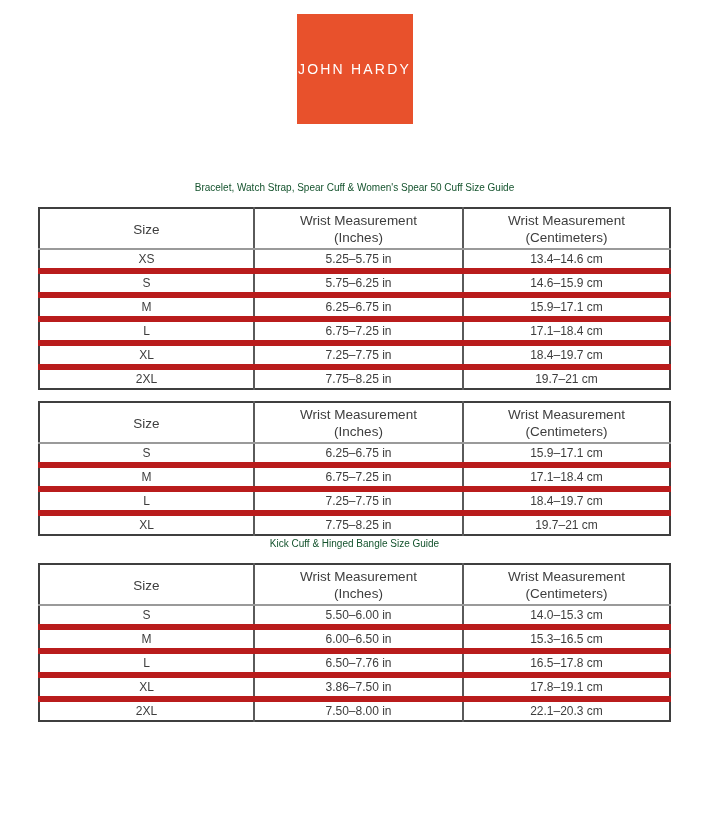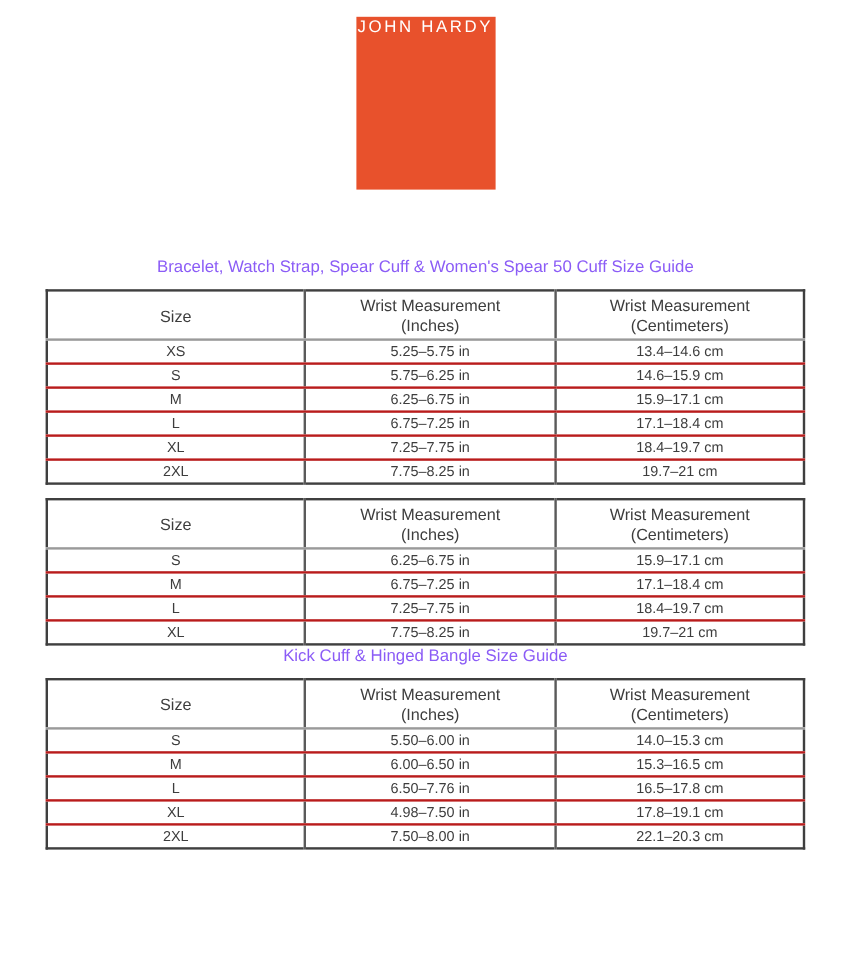--- a/index.html
+++ b/index.html
@@ -10,42 +10,42 @@
     height: 814px;
     overflow: hidden;
     font-family: "Liberation Sans", sans-serif;
     color: #3d3d3d;
     -webkit-font-smoothing: antialiased;
   }
   .page { width: 709px; }
 
   .logo {
     width: 116px;
-    height: 144px;
+    height: 110px;
     background: #E8512C;
     margin: 14px auto 0 auto;
     display: flex;
-    align-items: flex-start;
+    align-items: center;
     justify-content: center;
   }
   .logo-text {
     color: #ffffff;
     font-size: 14px;
     letter-spacing: 2.2px;
     font-weight: 400;
     white-space: nowrap;
   }
 
   .guide-title {
     margin: 0;
     text-align: center;
-    font-size: 14px;
+    font-size: 10px;
     line-height: 16px;
     font-weight: 400;
-    color: #8b5cf6;
+    color: #14532d;
   }
   #guide-0 .guide-title { margin-top: 56px; }
   #guide-1 .guide-title { margin-top: 47px; }
   #guide-2 .guide-title { }
 
   table.size-table {
     width: 625px;
     margin: 11px auto 0 auto;
     border-collapse: collapse;
     table-layout: fixed;
@@ -70,21 +70,21 @@
   table.size-table th:first-child { border-left: none; border-radius: 11px; }
 
   table.size-table td {
     font-size: 12px;
     height: 18px;
     line-height: 18px;
     text-align: center;
     vertical-align: middle;
     padding: 0;
     border-left: 2px solid #5a5a5a;
-    border-bottom: 2px solid #b91c1c;
+    border-bottom: 6px solid #b91c1c;
     color: #3d3d3d;
     white-space: nowrap;
   }
   table.size-table td:first-child { border-left: none; }
   table.size-table tbody tr:last-child td { border-bottom: none; }
 </style>
 </head>
 <body>
 
 <div class="page">
@@ -199,21 +199,21 @@
             <td>6.00–6.50 in</td>
             <td>15.3–16.5 cm</td>
           </tr>
           <tr>
             <td>L</td>
             <td>6.50–7.76 in</td>
             <td>16.5–17.8 cm</td>
           </tr>
           <tr>
             <td>XL</td>
-            <td>4.98–7.50 in</td>
+            <td>3.86–7.50 in</td>
             <td>17.8–19.1 cm</td>
           </tr>
           <tr>
             <td>2XL</td>
             <td>7.50–8.00 in</td>
             <td>22.1–20.3 cm</td>
           </tr>
         </tbody>
     </table>
   </section>

